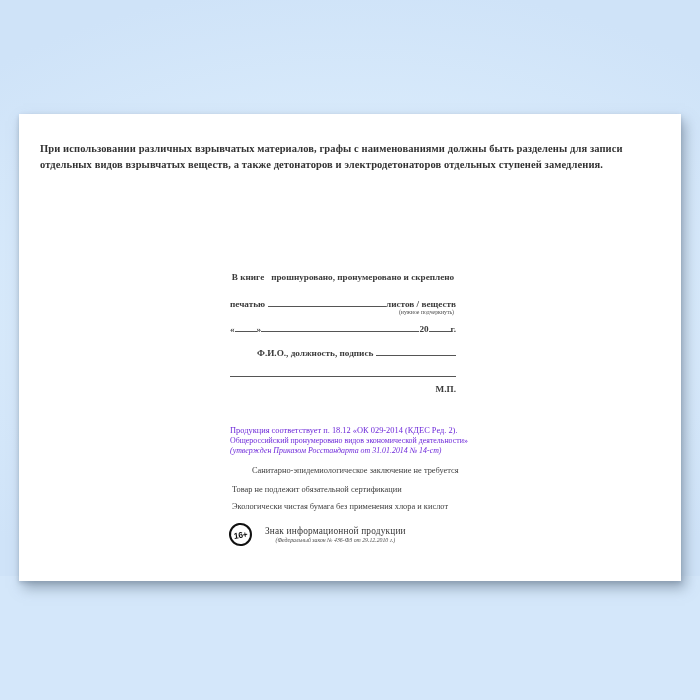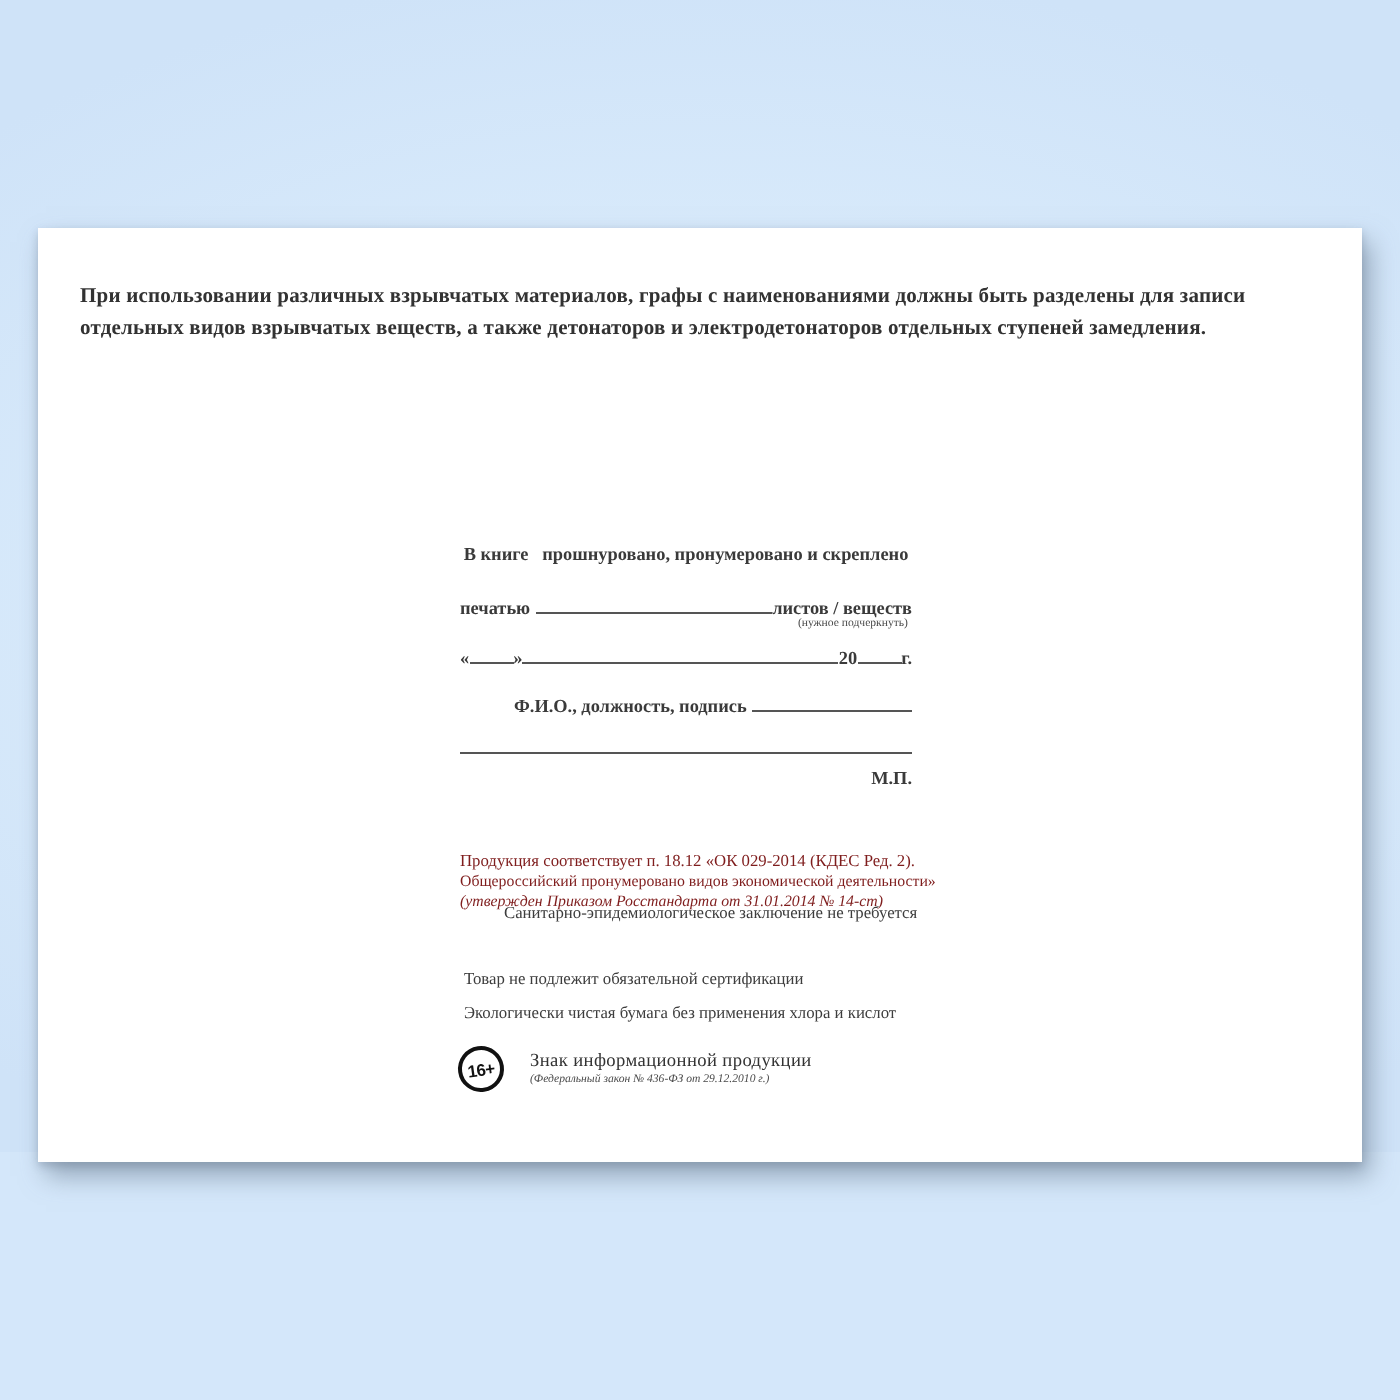--- a/index.html
+++ b/index.html
@@ -34,39 +34,39 @@
   .hint{position:absolute;right:2px;top:37px;font-size:5.8px;font-weight:normal;color:#4a4a4a;}
   .r3{top:52px;}
   .r4{top:76px;margin-left:27px;}
   .r5{top:94px;height:10px;border-bottom:1px solid #555;}
   .r6{top:112px;justify-content:flex-end;}
   .bl{border-bottom:1px solid #555;display:inline-block;}
   .grow{flex:1 1 auto;}
   .w22{width:22px;flex:0 0 auto;}
   .gap{display:inline-block;width:3px;}
   
-  .compliance{position:absolute;left:211px;top:312px;color:#7f1d1d;white-space:nowrap;}
+  .compliance{position:absolute;left:211px;top:312px;color:#6d28d9;white-space:nowrap;}
   .comp-l1{font-size:8.4px;}
   .comp-l2{font-size:7.9px;margin-top:1px;}
   .comp-l3{font-size:7.9px;font-style:italic;margin-top:1px;}
   
   .note{position:absolute;left:211px;font-size:8.4px;color:#3d3d3d;white-space:nowrap;}
-  .n1{top:338px;padding-left:22px;}
+  .n1{top:352px;padding-left:22px;}
   .n2{top:371px;left:213px;}
   .n3{top:388px;left:213px;text-align:center;}
   
   .age-badge{
     position:absolute;left:210px;top:409px;width:19px;height:19px;
     border:2px solid #111;border-radius:50%;
     display:flex;align-items:center;justify-content:center;
     font-size:8.5px;font-weight:bold;color:#111;
     font-family:"Liberation Sans","DejaVu Sans",sans-serif;
     transform:rotate(-8deg);letter-spacing:-.3px;
   }
-  .age-text{position:absolute;left:246px;top:412px;color:#333;}
+  .age-text{position:absolute;left:246px;top:412px;color:#333;text-align:center;}
   .age-title{font-size:9.3px;letter-spacing:.2px;}
   .age-sub{font-size:5.8px;font-style:italic;margin-top:1px;color:#4a4a4a;}
 </style>
 </head>
 <body>
 
 <div class="scene">
   <div class="page">
 
     <div class="top-note">При использовании различных взрывчатых материалов, графы с наименованиями должны быть разделены для записи отдельных видов взрывчатых веществ, а также детонаторов и электродетонаторов отдельных ступеней замедления.</div>

